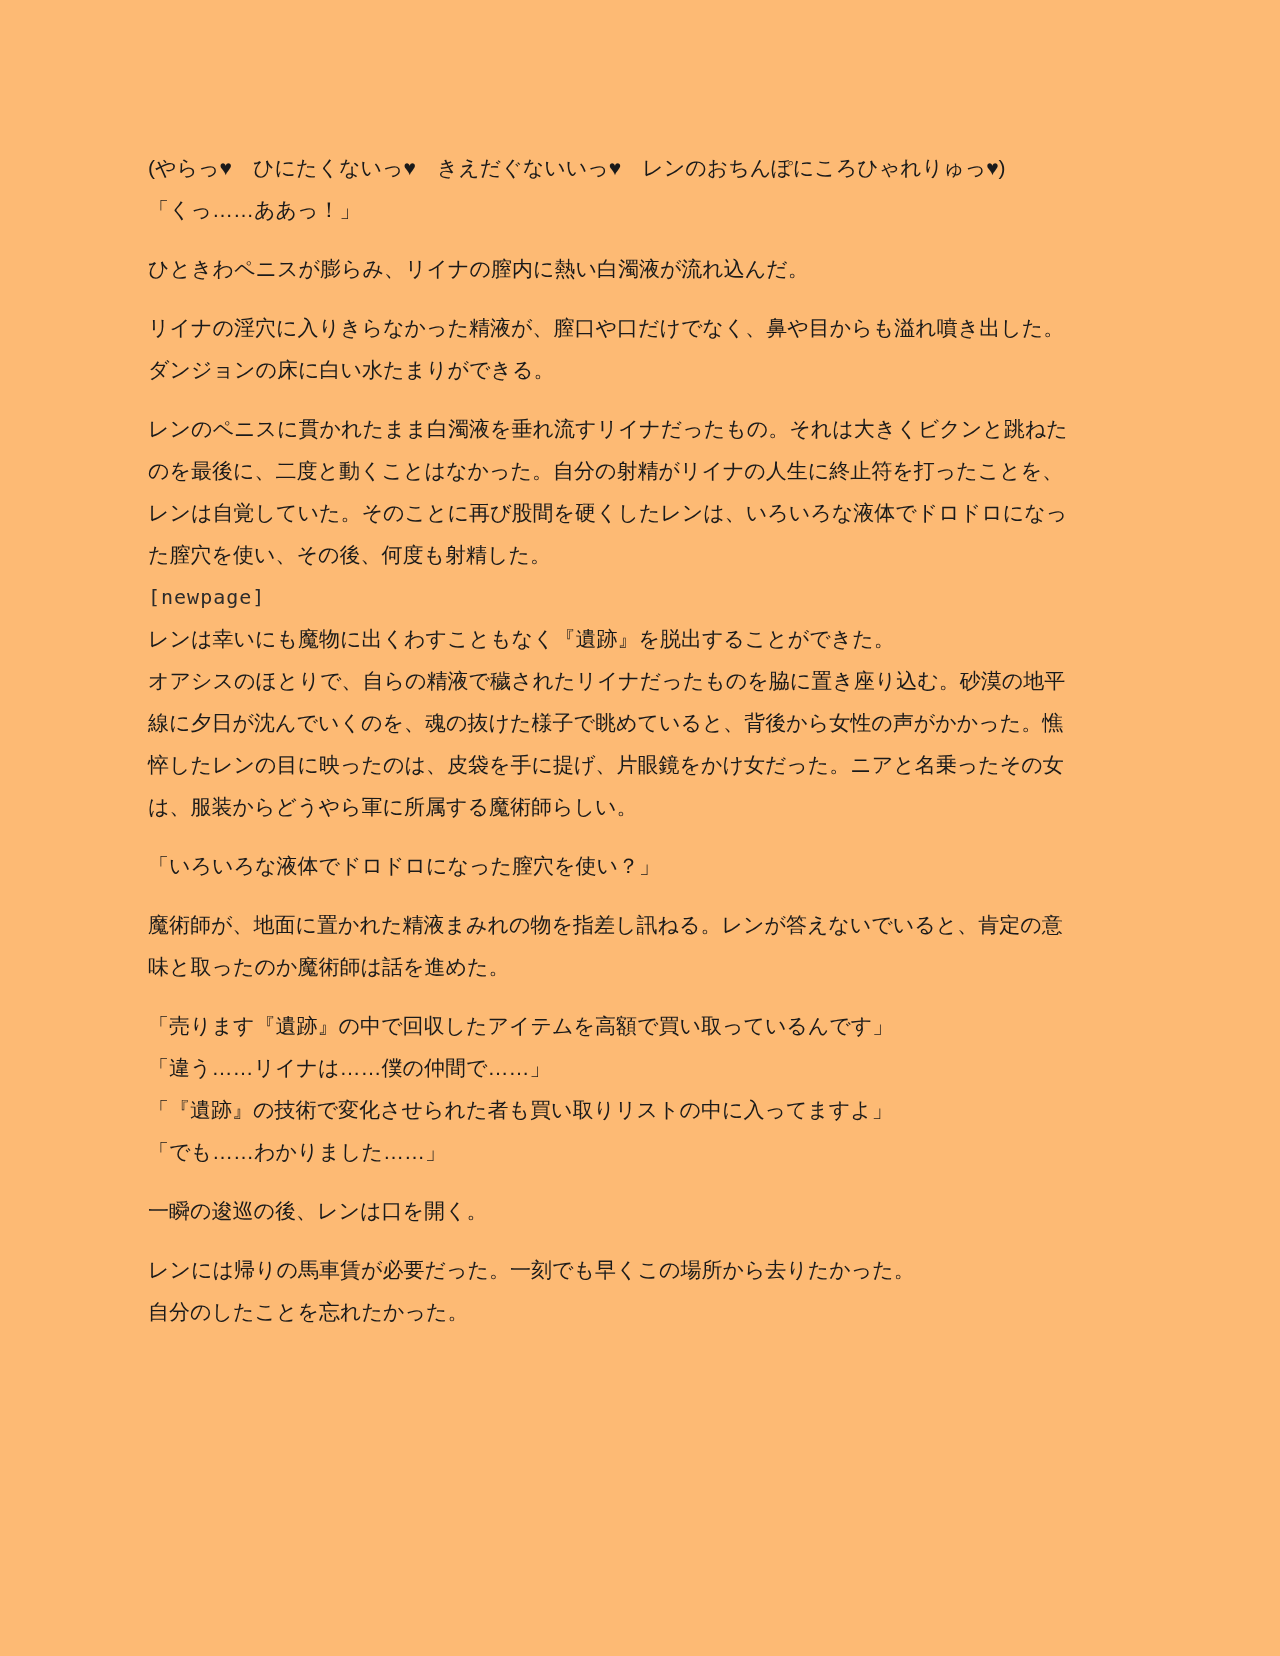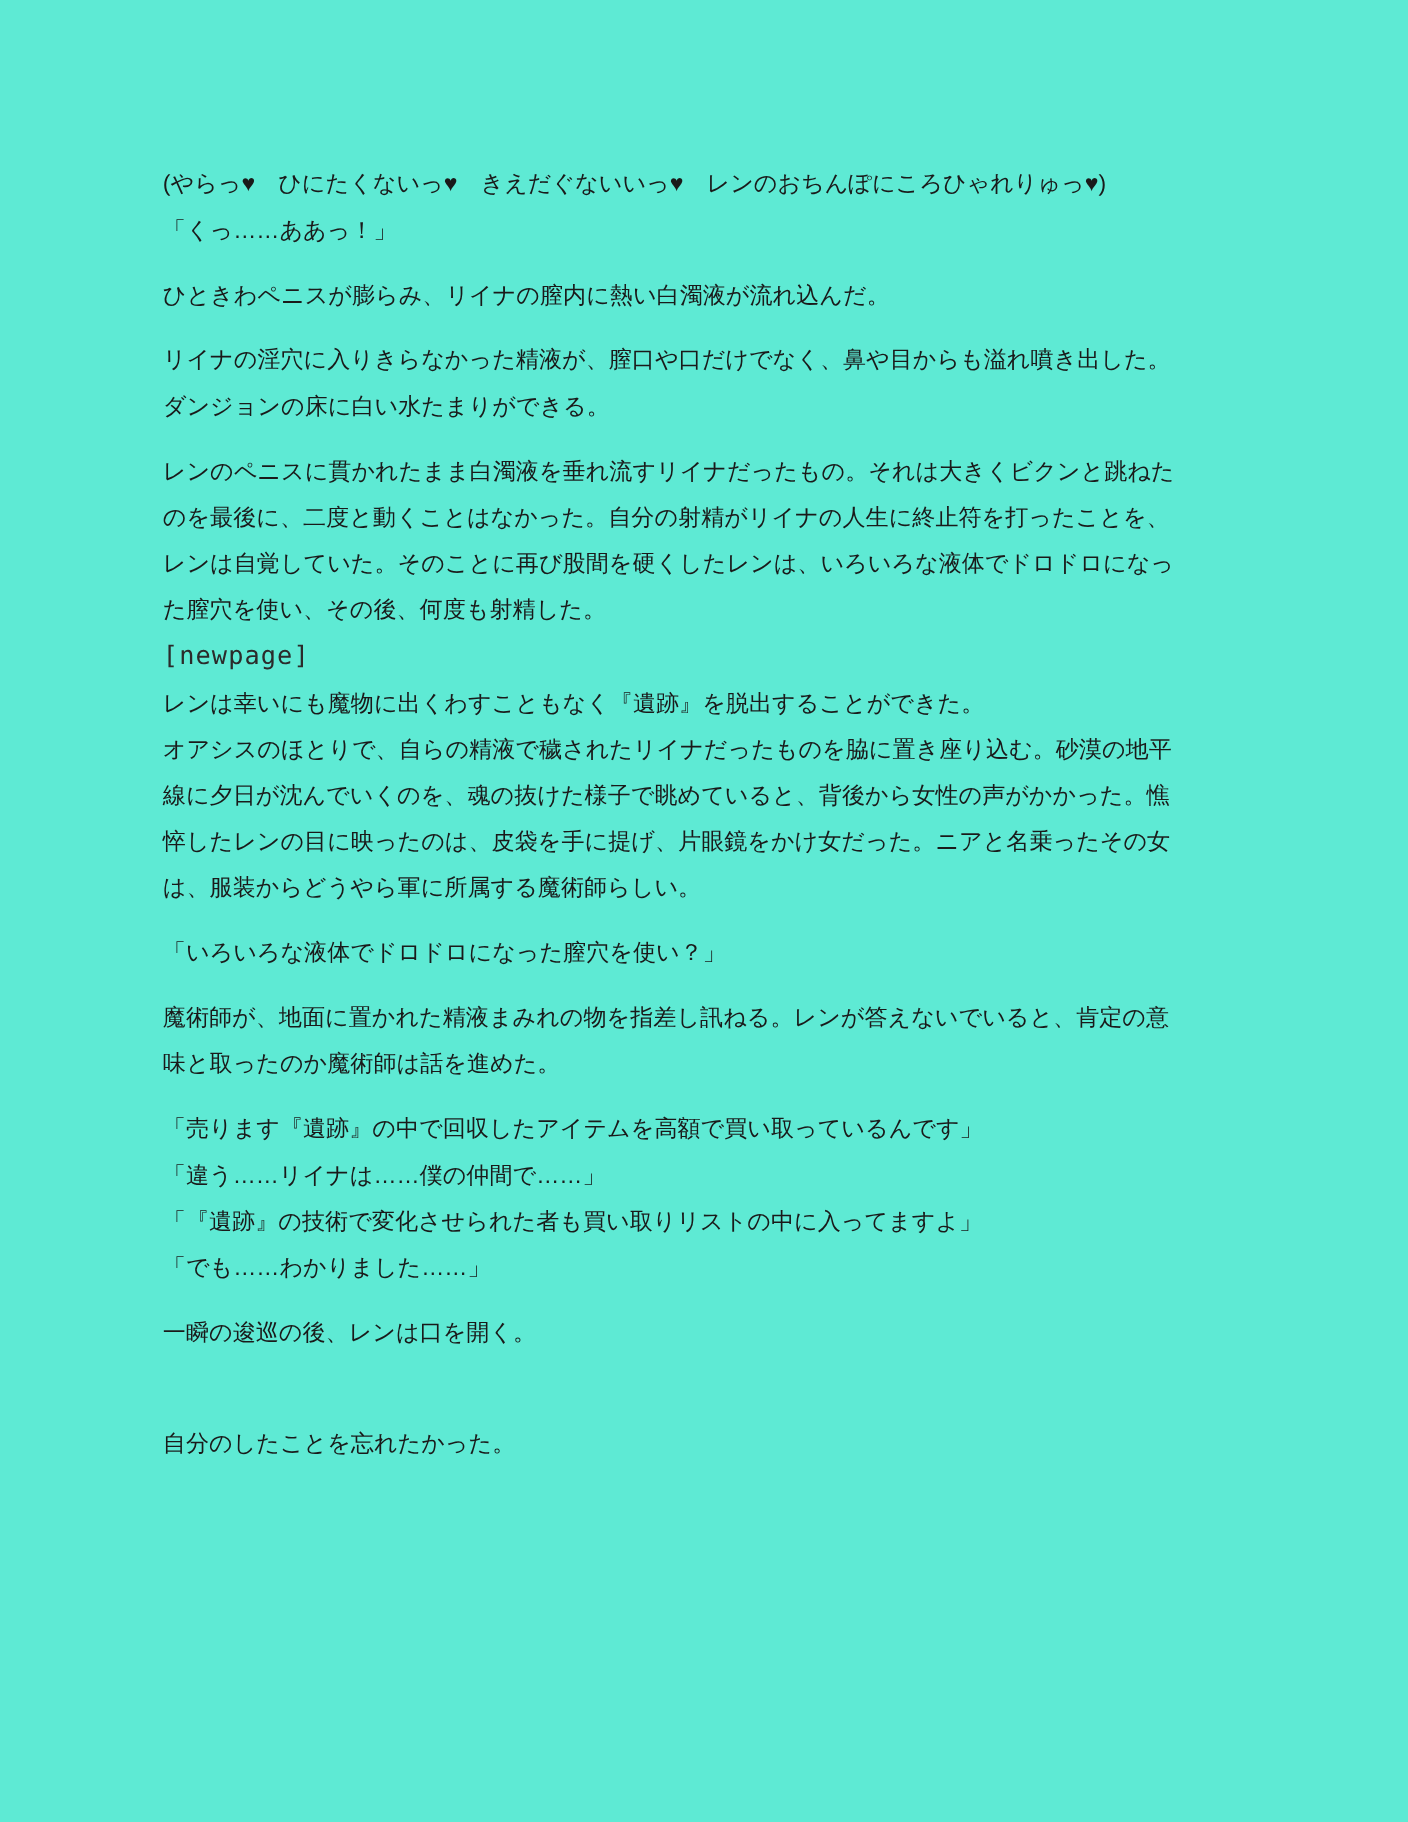--- a/index.html
+++ b/index.html
@@ -4,21 +4,21 @@
 <style>
   html, body {
     margin: 0;
     padding: 0;
     background: #ffffff;
   }
   .page {
     position: relative;
     width: 1280px;
     height: 1656px;
-    background: #5eead4;
+    background: #fdba74;
     overflow: hidden;
     font-family: "Liberation Sans", sans-serif;
     color: #1a1a1a;
   }
   .text-body {
     position: absolute;
     left: 148px;
     top: 147px;
     width: 922px;
     font-size: 21px;
@@ -29,33 +29,33 @@
   }
   p.block {
     margin: 0 0 17px 0;
     padding: 0;
   }
   .line {
     display: inline;
   }
   .mono {
     font-family: "DejaVu Sans Mono", monospace;
-    font-size: 23px;
+    font-size: 20px;
     color: #2b2b2b;
     letter-spacing: 1px;
   }
 </style>
 </head>
 <body>
 
 <div class="page">
   <div class="text-body">
       <p class="block"><span class="line">(やらっ♥　ひにたくないっ♥　きえだぐないいっ♥　レンのおちんぽにころひゃれりゅっ♥)</span><br><span class="line">「くっ……ああっ！」</span></p>
       <p class="block"><span class="line">ひときわペニスが膨らみ、リイナの膣内に熱い白濁液が流れ込んだ。</span></p>
       <p class="block"><span class="line">リイナの淫穴に入りきらなかった精液が、膣口や口だけでなく、鼻や目からも溢れ噴き出した。ダンジョンの床に白い水たまりができる。</span></p>
       <p class="block"><span class="line">レンのペニスに貫かれたまま白濁液を垂れ流すリイナだったもの。それは大きくビクンと跳ねたのを最後に、二度と動くことはなかった。自分の射精がリイナの人生に終止符を打ったことを、レンは自覚していた。そのことに再び股間を硬くしたレンは、いろいろな液体でドロドロになった膣穴を使い、その後、何度も射精した。</span><br><span class="line mono">[newpage]</span><br><span class="line">レンは幸いにも魔物に出くわすこともなく『遺跡』を脱出することができた。</span><br><span class="line">オアシスのほとりで、自らの精液で穢されたリイナだったものを脇に置き座り込む。砂漠の地平線に夕日が沈んでいくのを、魂の抜けた様子で眺めていると、背後から女性の声がかかった。憔悴したレンの目に映ったのは、皮袋を手に提げ、片眼鏡をかけ女だった。ニアと名乗ったその女は、服装からどうやら軍に所属する魔術師らしい。</span></p>
       <p class="block"><span class="line">「いろいろな液体でドロドロになった膣穴を使い？」</span></p>
       <p class="block"><span class="line">魔術師が、地面に置かれた精液まみれの物を指差し訊ねる。レンが答えないでいると、肯定の意味と取ったのか魔術師は話を進めた。</span></p>
       <p class="block"><span class="line">「売ります『遺跡』の中で回収したアイテムを高額で買い取っているんです」</span><br><span class="line">「違う……リイナは……僕の仲間で……」</span><br><span class="line">「『遺跡』の技術で変化させられた者も買い取りリストの中に入ってますよ」</span><br><span class="line">「でも……わかりました……」</span></p>
       <p class="block"><span class="line">一瞬の逡巡の後、レンは口を開く。</span></p>
-      <p class="block"><br><span class="line">自分のしたことを忘れたかった。</span></p>
+      <p class="block"><span class="line">レンには帰りの馬車賃が必要だった。一刻でも早くこの場所から去りたかった。</span><br><span class="line">自分のしたことを忘れたかった。</span></p>
     </div>
 </div>
 
 </body></html>

